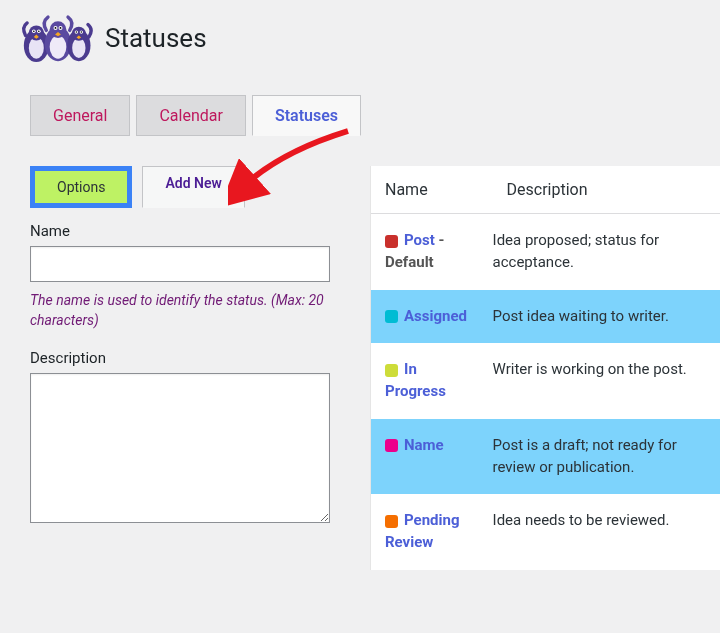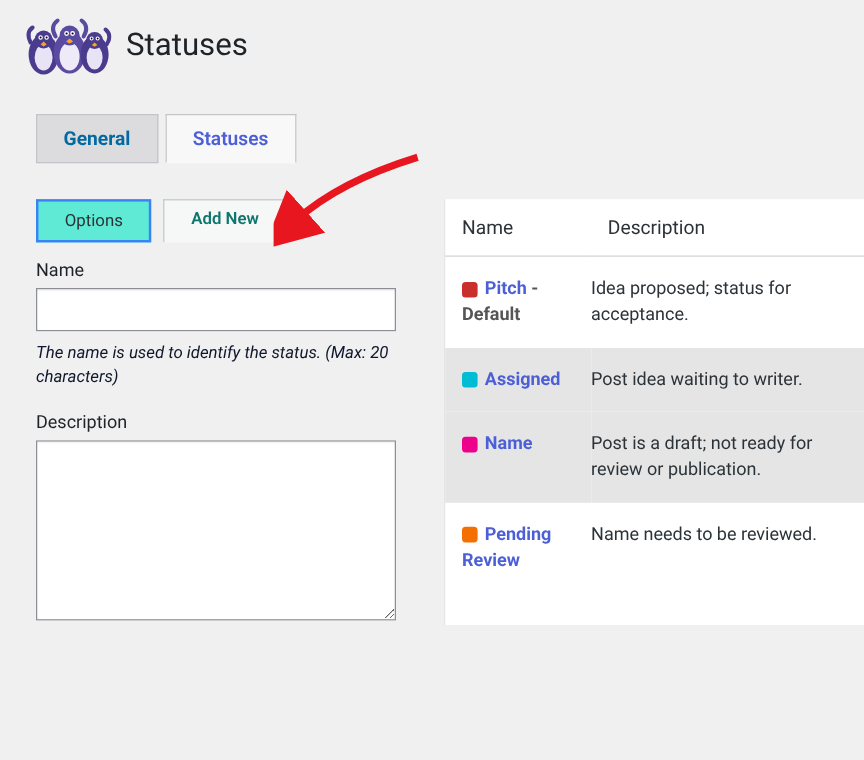--- a/index.html
+++ b/index.html
@@ -25,52 +25,52 @@
     font-size: 26px;
     font-weight: 400;
     color: #1d2327;
   }
   .main-tabs { display: flex; gap: 6px; margin: 0 0 0 12px; position: relative; }
   .main-tab {
     background: #dcdcde;
     border: 1px solid #c3c4c7;
     padding: 10px 22px;
     font-size: 16px;
-    color: #0369a1;
+    color: #be185d;
     cursor: pointer;
-    font-weight: 700;
+    font-weight: 400;
   }
   .main-tab.active {
     background: #f8f8f8;
     border: 1px solid #c3c4c7;
     border-bottom: 1px solid #f8f8f8;
     color: #4c5fd7;
     font-weight: 600;
   }
   .content {
     display: flex;
     margin-top: 0;
     padding: 30px 0 0 12px;
     position: relative;
   }
   .left-col { width: 310px; flex-shrink: 0; }
   .sub-tabs { display: flex; gap: 10px; margin-bottom: 14px; }
   .sub-tab {
-    background: #5eead4;
-    border: 2px solid #3b82f6;
+    background: #bef264;
+    border: 5px solid #3b82f6;
     padding: 8px 22px;
     font-size: 14px;
     color: #2c3338;
     cursor: pointer;
   }
   .sub-tab.active {
     background: #f6f7f7;
     border: 1px solid #c3c4c7;
     border-bottom: 1px solid #f6f7f7;
-    color: #0f766e;
+    color: #4c1d95;
     font-weight: 600;
   }
   .form-label {
     font-size: 15px;
     color: #1d2327;
     margin-bottom: 6px;
     display: block;
   }
   .text-input {
     width: 300px;
@@ -87,21 +87,21 @@
     border: 1px solid #8c8f94;
     background: #fff;
     padding: 6px 8px;
     font-size: 14px;
     resize: both;
     box-shadow: inset 0 1px 2px rgba(0,0,0,0.07);
   }
   .help-text {
     font-size: 14px;
     font-style: italic;
-    color: #0f172a;
+    color: #701a75;
     margin-top: 8px;
     width: 305px;
     line-height: 1.45;
   }
   .arrow-overlay {
     position: absolute;
     top: -10px;
     left: 210px;
     pointer-events: none;
   }
@@ -136,21 +136,21 @@
     margin-right: 6px;
   }
   .status-name {
     color: #4c5fd7;
     font-weight: 700;
   }
   .default-suffix {
     color: #555;
     font-weight: 700;
   }
-  .table tbody tr.even { background: #e5e5e5; }
+  .table tbody tr.even { background: #7dd3fc; }
   th.col-desc, td.col-desc { padding-left: 0; }
 </style>
 </head>
 <body>
 
 <div class="page">
   <div class="header">
     <svg class="logo" viewBox="0 0 90 65">
       <g>
         <ellipse cx="22" cy="42" rx="15" ry="20" fill="#4b3b8f"></ellipse>
@@ -181,20 +181,21 @@
           <circle cx="76" cy="26" r="0.9" fill="#000"></circle>
         <path d="M73 30 l-2.8 2.5 l2.8 1.8 l2.8 -1.8 z" fill="#f5a623"></path>
         <path d="M85 32 q6 -9 -1 -15" stroke="#4b3b8f" stroke-width="4" fill="none" stroke-linecap="round"></path>
       </g>
     </svg>
     <h1 class="page-title">Statuses</h1>
   </div>
 
   <div class="main-tabs">
     <div class="main-tab">General</div>
+    <div class="main-tab">Calendar</div>
     <div class="main-tab active">Statuses</div>
   </div>
 
   <div class="content">
     <svg class="arrow-overlay" width="130" height="80">
       <defs>
         <marker id="ah" markerWidth="8" markerHeight="8" refX="2" refY="4" orient="auto">
           <path d="M0,0 L8,4 L0,8 z" fill="#e8171f"></path>
         </marker>
       </defs>
@@ -218,32 +219,36 @@
     <div class="right-col">
       <table class="table">
         <thead>
           <tr>
             <th>Name</th>
             <th class="col-desc">Description</th>
           </tr>
         </thead>
         <tbody id="tbody">
             <tr>
-              <td><span class="dot" style="background: rgb(201, 48, 44);"></span><a class="status-name">Pitch</a><span class="default-suffix"> - Default</span></td>
+              <td><span class="dot" style="background: rgb(201, 48, 44);"></span><a class="status-name">Post</a><span class="default-suffix"> - Default</span></td>
               <td class="col-desc">Idea proposed; status for acceptance.</td>
             </tr>
             <tr class="even">
               <td><span class="dot" style="background: rgb(0, 188, 212);"></span><a class="status-name">Assigned</a></td>
               <td class="col-desc">Post idea waiting to writer.</td>
             </tr>
+            <tr>
+              <td><span class="dot" style="background: rgb(205, 220, 57);"></span><a class="status-name">In Progress</a></td>
+              <td class="col-desc">Writer is working on the post.</td>
+            </tr>
             <tr class="even">
               <td><span class="dot" style="background: rgb(236, 0, 140);"></span><a class="status-name">Name</a></td>
               <td class="col-desc">Post is a draft; not ready for review or publication.</td>
             </tr>
             <tr>
               <td><span class="dot" style="background: rgb(245, 110, 0);"></span><a class="status-name">Pending Review</a></td>
-              <td class="col-desc">Name needs to be reviewed.</td>
+              <td class="col-desc">Idea needs to be reviewed.</td>
             </tr>
           </tbody>
       </table>
     </div>
   </div>
 </div>
 
 </body></html>

